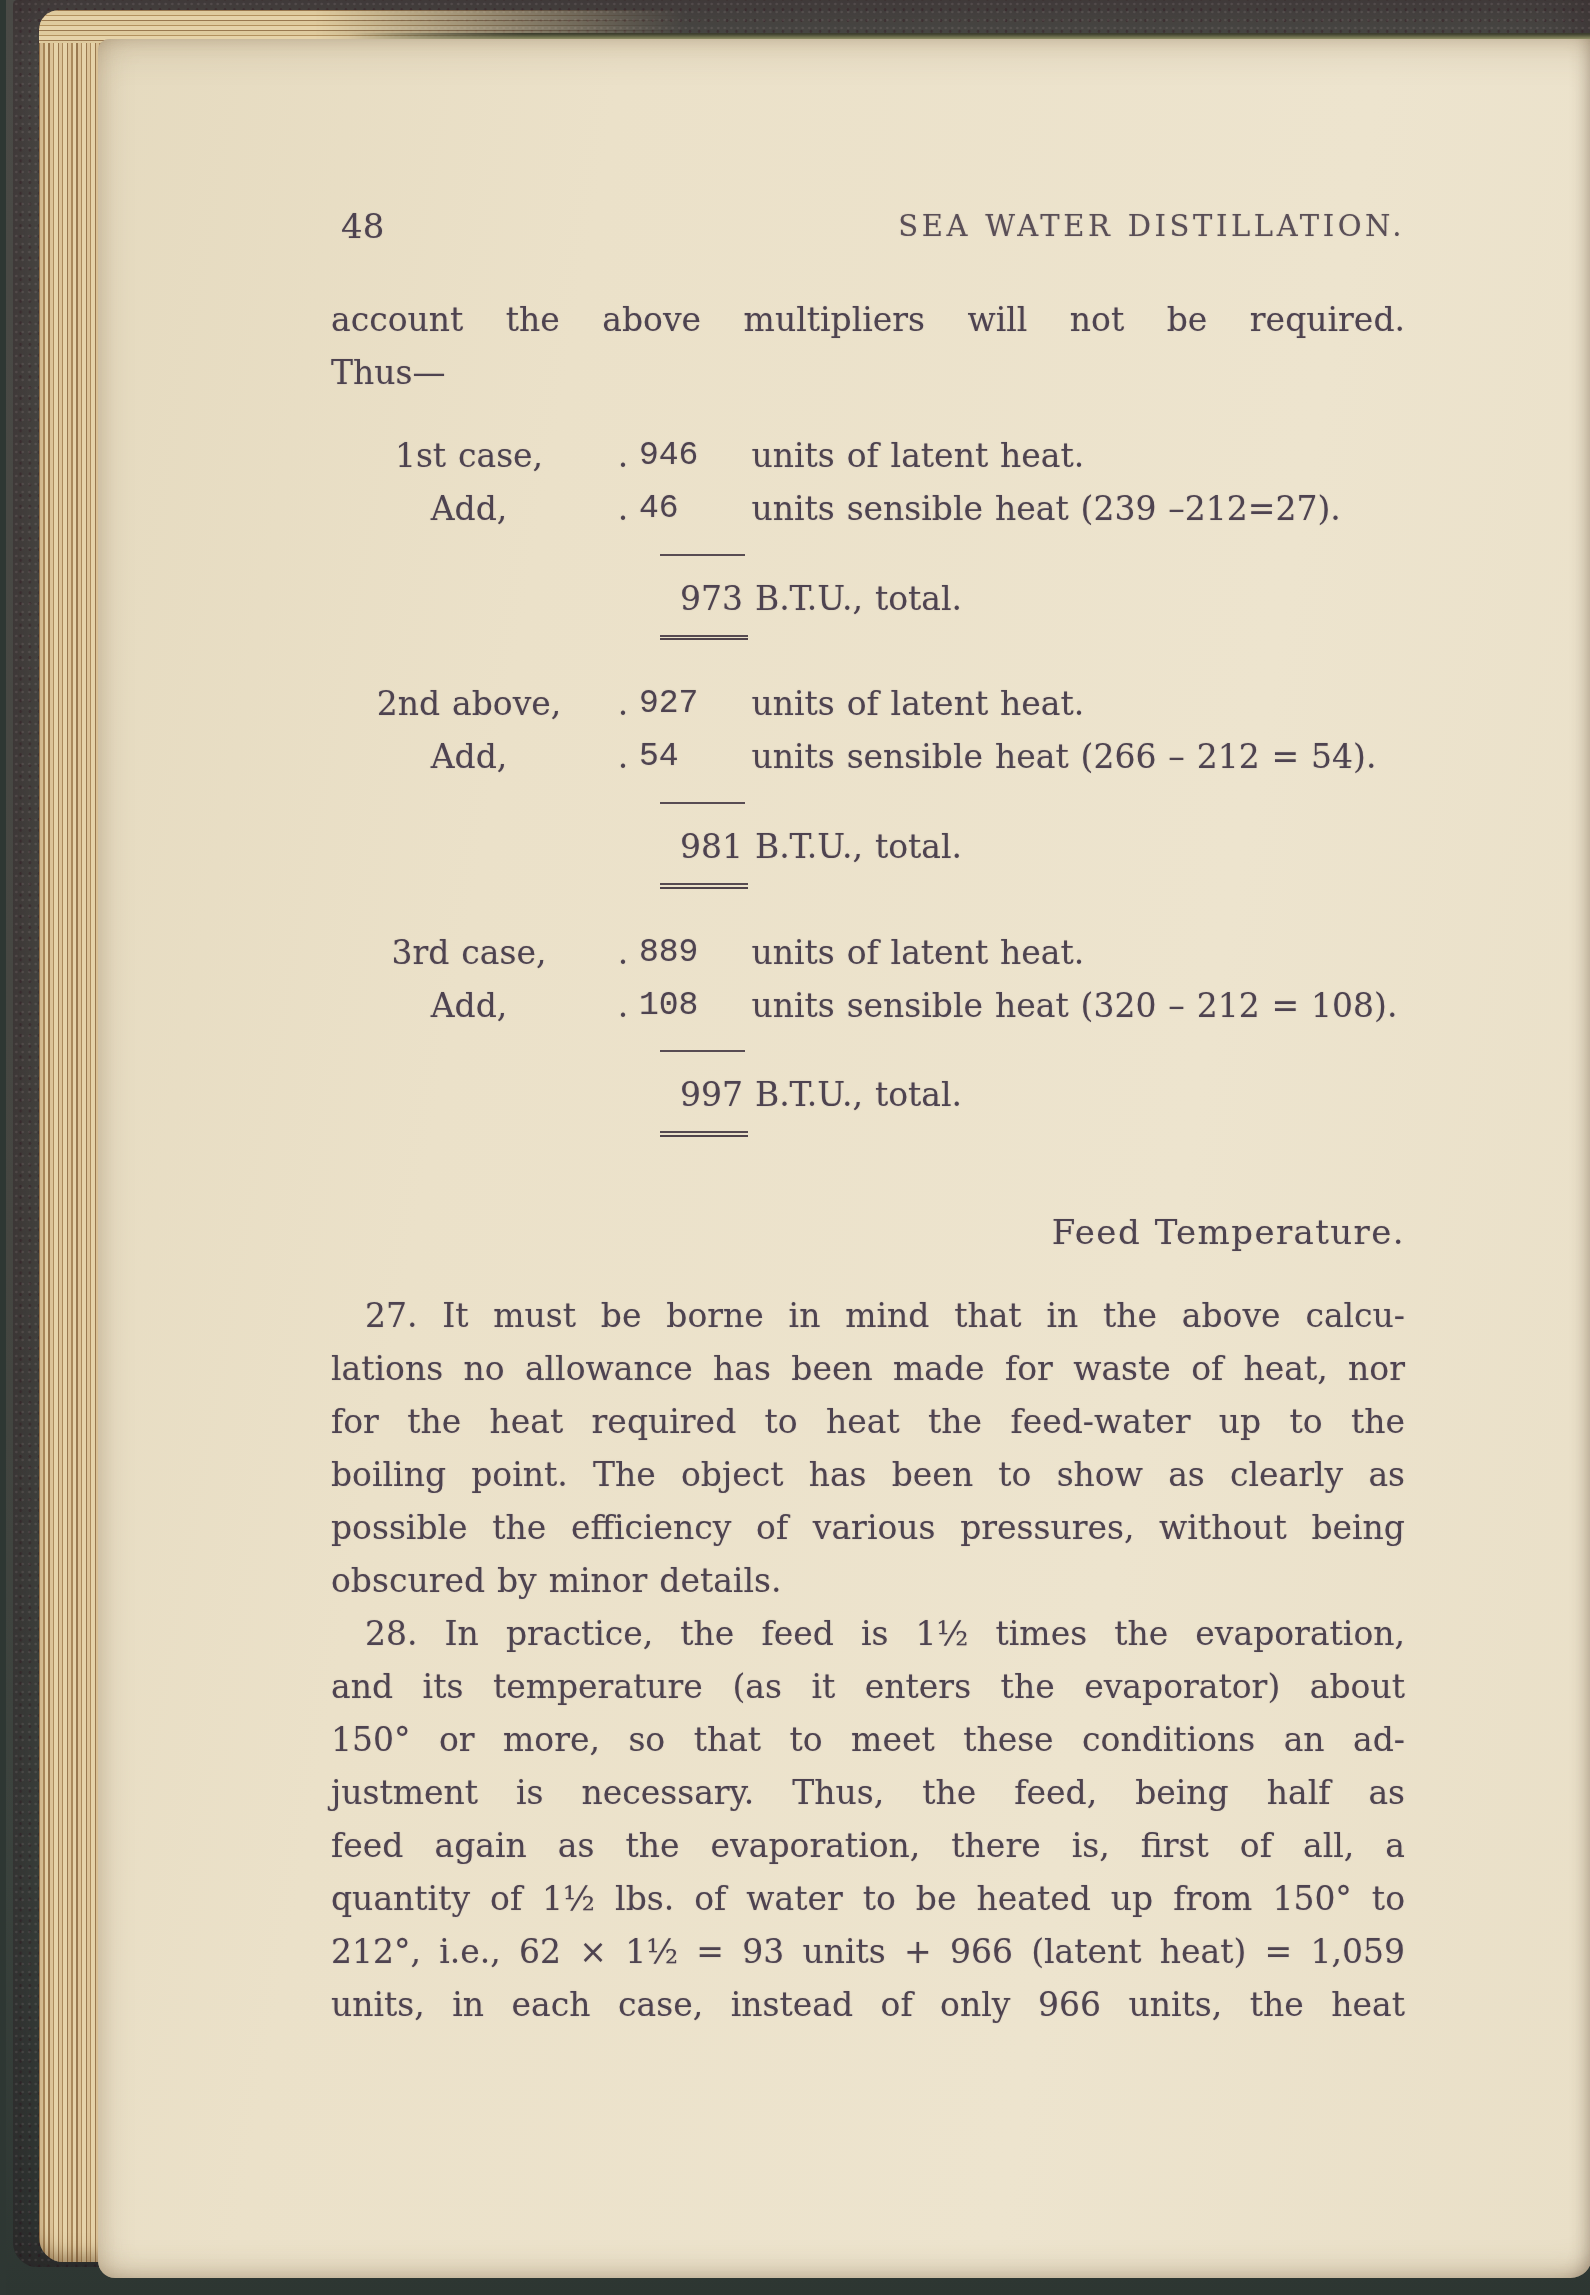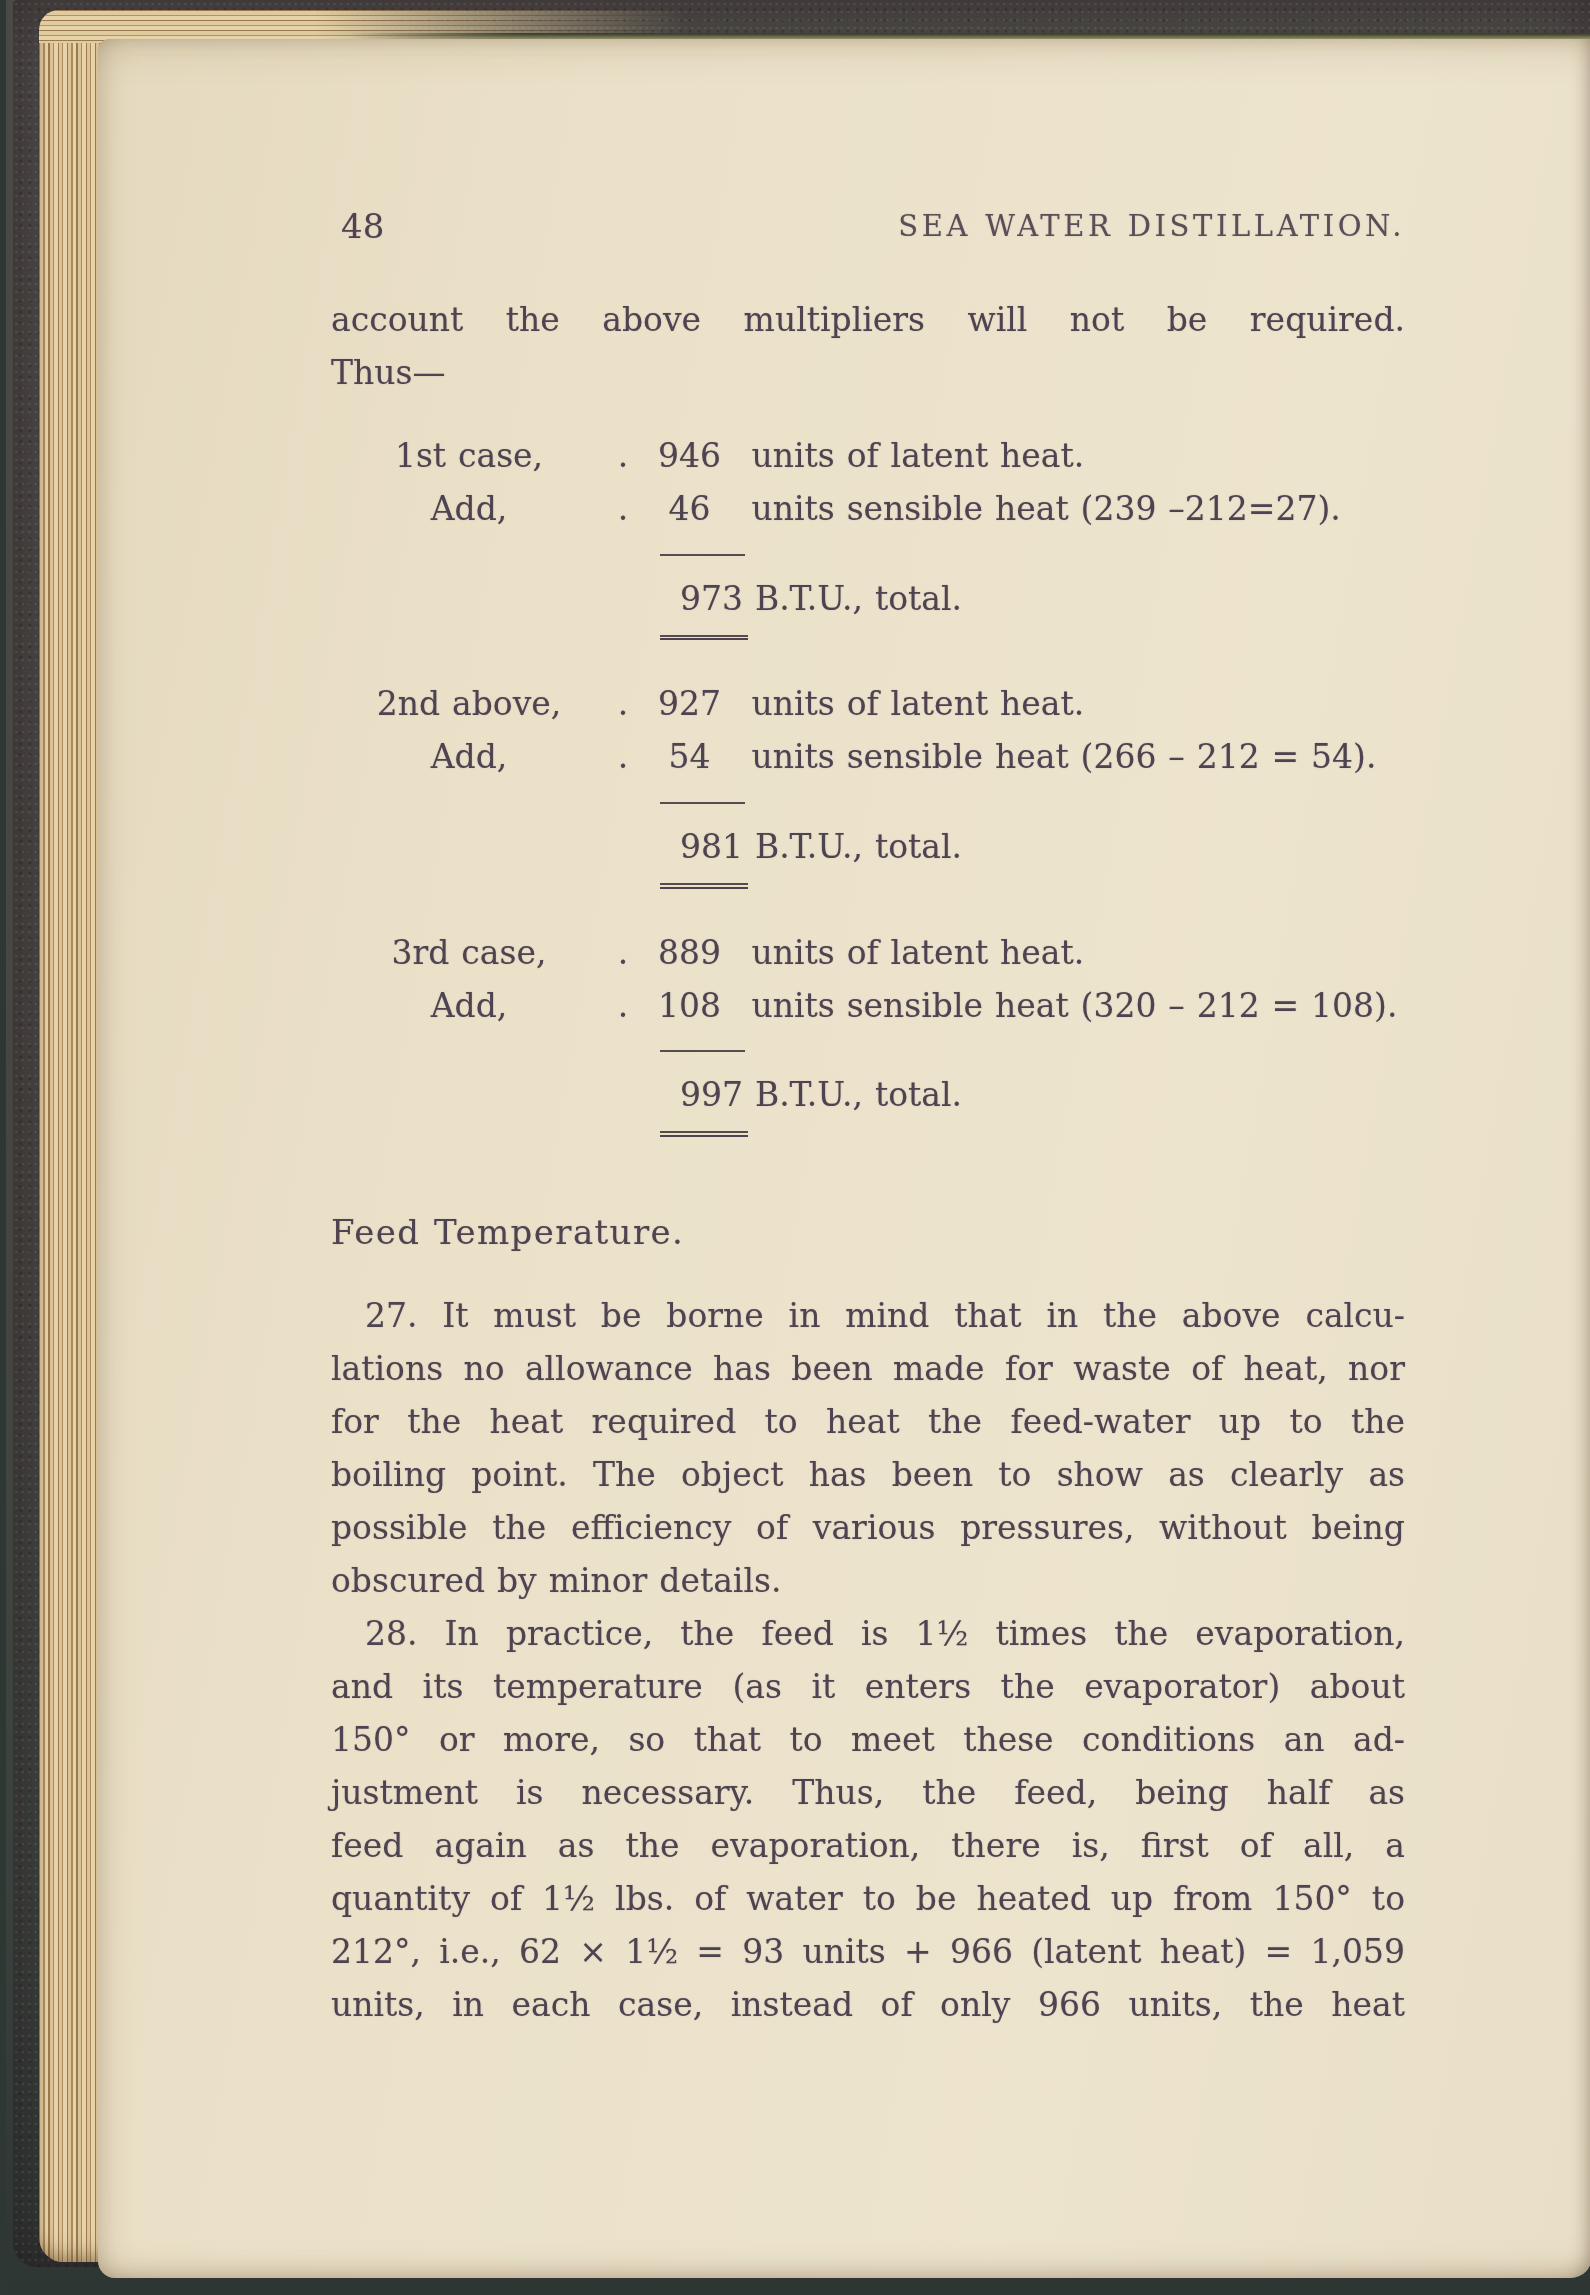--- a/index.html
+++ b/index.html
@@ -76,30 +76,30 @@
   .bline{height:53px;white-space:nowrap;}
   .j{text-align:justify;text-align-last:justify;white-space:normal;}
   .ind{text-indent:34px;}
   .intro{margin-top:40px;}
   
   .case-block{margin-top:30px;}
   .case-block + .case-block{margin-top:37px;}
   .case-row{display:flex;height:53px;}
   .col-label{width:276px;text-align:center;flex:0 0 auto;}
   .col-dot{width:32px;text-align:center;flex:0 0 auto;}
-  .col-num{width:101px;text-align:center;flex:0 0 auto;}
+  .col-num{width:101px;text-align:left;flex:0 0 auto;font-family:Liberation Mono, monospace;}
   .col-desc{padding-left:11.5px;flex:1 1 auto;}
   .sum-rule{margin:18.7px 0 0 329px;width:85px;height:2.2px;background:#584c53;}
   .total-row{margin-top:16px;height:53px;padding-left:349px;}
   .dbl-rule{
     margin:10px 0 0 329px;width:88px;height:1.4px;
     border-top:2.2px solid #564a51;border-bottom:2.9px solid #4f434a;
   }
   .section-heading{
-    margin-top:69px;height:53px;text-align:left;
+    margin-top:69px;height:53px;text-align:right;
     font-size:34px;letter-spacing:1.4px;
   }
   .para27{margin-top:30px;}
   .para28{margin-top:0;}
 </style>
 </head>
 <body>
 
 <div class="scene">
   <div class="cover"></div>

